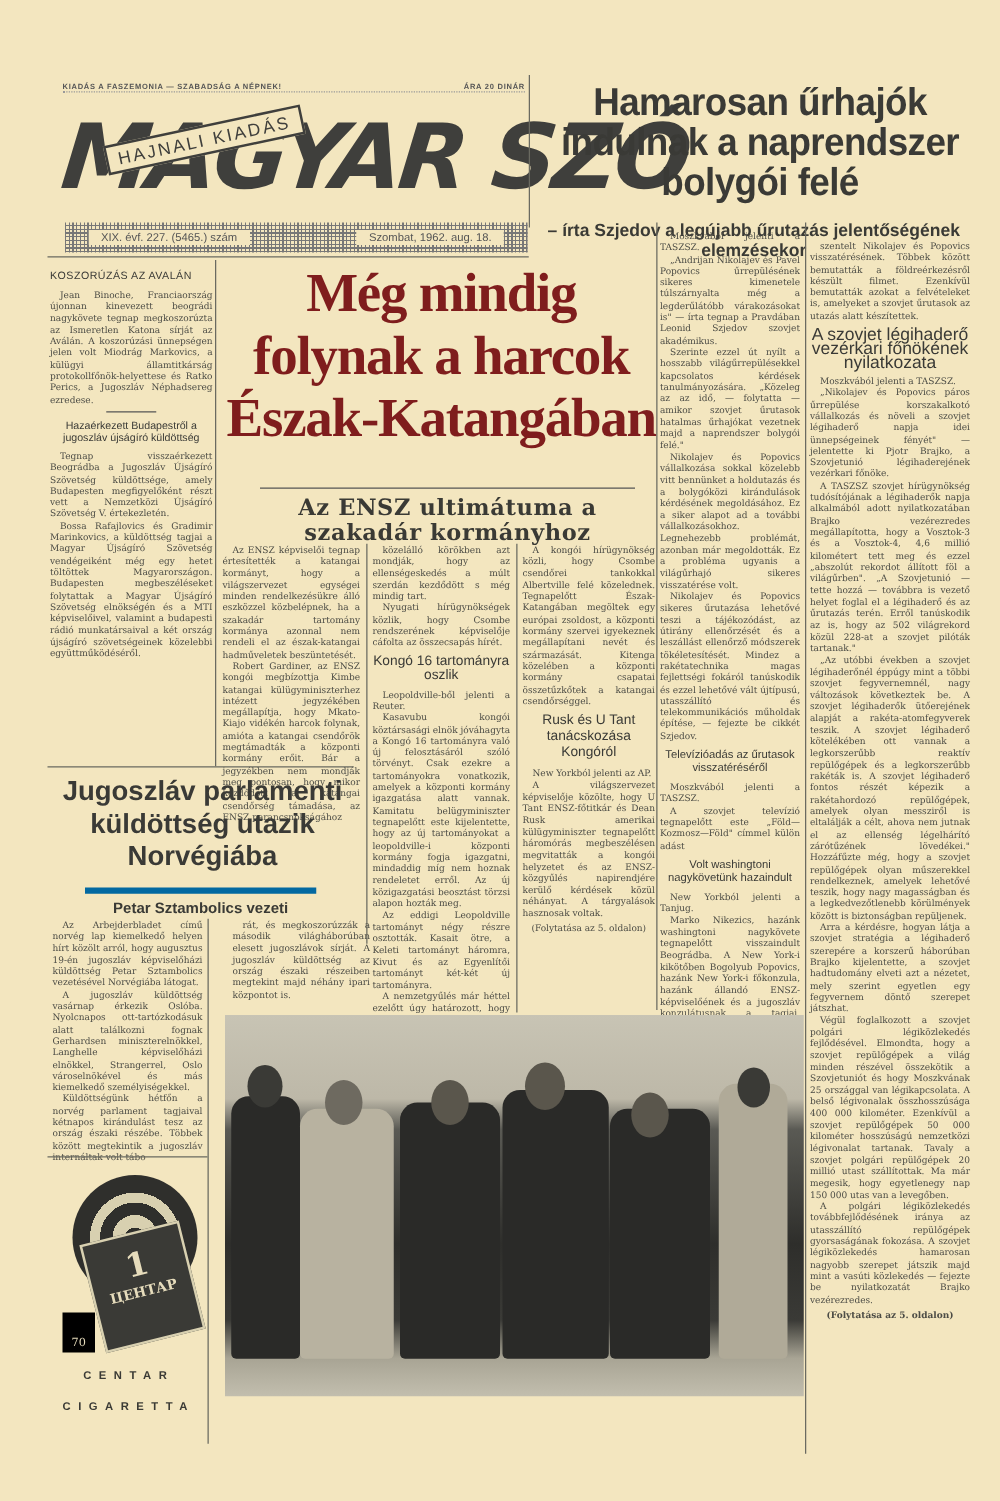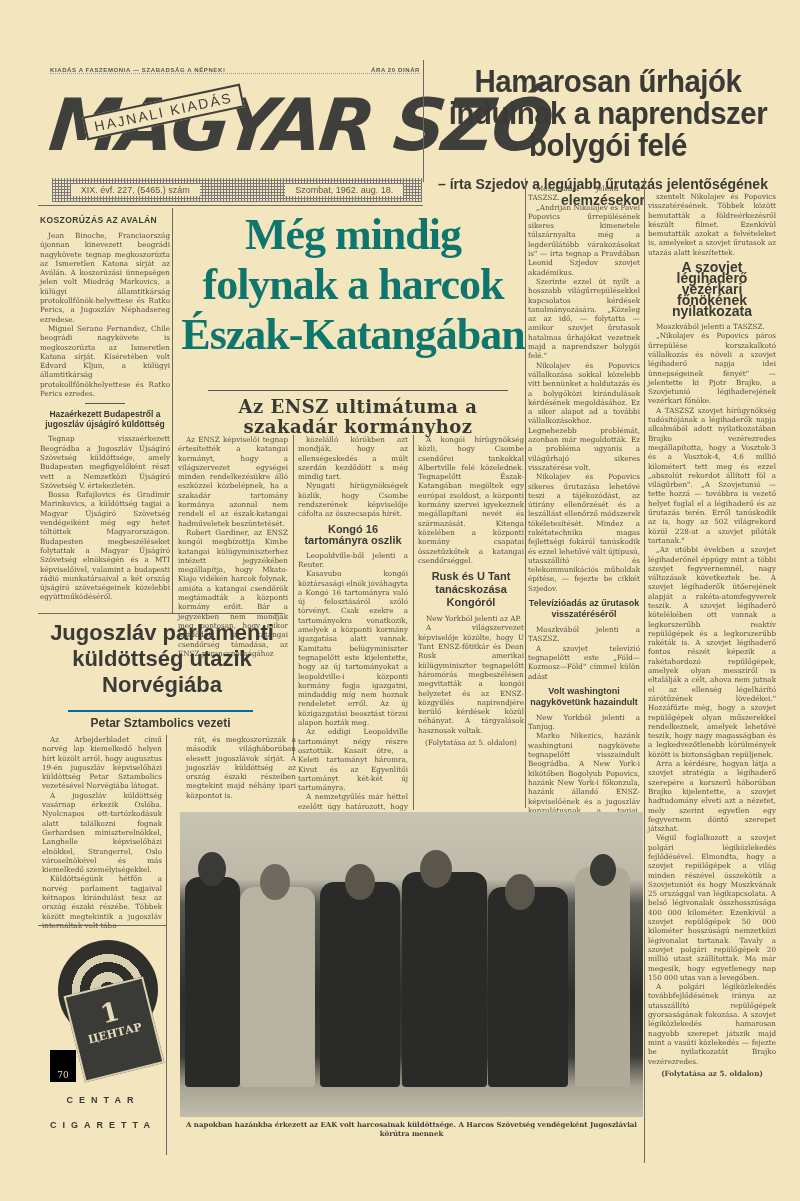--- a/index.html
+++ b/index.html
@@ -49,41 +49,41 @@
     font-size:31px; line-height:32px; color:#3a3a36; letter-spacing:-0.5px;
     transform:scaleX(0.95);
   }
   .top-sub {
     position:absolute; left:385px; top:116px; width:360px; text-align:center;
     font-family:"Liberation Sans", sans-serif; font-weight:bold; font-size:14px; line-height:16px;
   }
   .col { position:absolute; font-size:7.2px; line-height:9.3px; text-align:justify; color:#4c4c45; }
   .col p { margin:0; text-indent:8px; }
   .sec-title {
-    font-family:"Liberation Sans", sans-serif; font-weight:bold; text-align:center;
+    font-family:"Liberation Sans", sans-serif; font-weight:normal; text-align:center;
     font-size:10px; line-height:11px; margin:5px 0 5px 0; color:#3a3a36;
   }
   .main-headline {
     position:absolute; left:140px; top:150px; width:350px; text-align:center;
     font-family:"Liberation Serif", serif; font-weight:bold;
-    font-size:44px; line-height:50px; color:#0f766e; letter-spacing:-1px;
+    font-size:44px; line-height:50px; color:#7f1d1d; letter-spacing:-1px;
   }
   .main-sub {
     position:absolute; left:170px; top:330px; width:300px; text-align:center;
     font-family:"DejaVu Serif", serif; font-weight:bold; font-size:18px; line-height:20px;
     letter-spacing:0.5px; border-top:1px solid #555; padding-top:6px;
   }
   .jugo-headline {
     position:absolute; left:4px; top:560px; width:240px; text-align:center;
     font-family:"Liberation Sans", sans-serif; font-weight:bold; font-size:22px; line-height:26px;
     color:#3a3a36;
   }
   .jugo-sub {
     position:absolute; left:30px; top:650px; width:185px; text-align:center;
-    border-top:2px solid #0369a1; padding-top:4px;
+    border-top:5px solid #0369a1; padding-top:4px;
     font-family:"Liberation Sans", sans-serif; font-weight:bold; font-size:12px;
   }
   .photo {
     position:absolute; left:142px; top:752px; width:463px; height:305px;
     background:linear-gradient(180deg,#c8c4b4 0%,#bdb8a8 22%,#5a5a54 30%,#2e2e2b 60%,#3a3a36 80%,#a8a494 90%,#c2beae 100%);
     overflow:hidden;
   }
   .person { position:absolute; bottom:30px; border-radius:14px 14px 4px 4px; background:#2a2a28; }
   .head { position:absolute; border-radius:50%; background:#6e6a60; }
   .caption {
@@ -125,21 +125,20 @@
 
   <div class="vsep" style="left:385px; top:0; height:122px;"></div>
   <div class="hsep" style="left:0; top:145px; width:385px;"></div>
 
   <div class="top-headline">Hamarosan űrhajók indulnak a naprendszer bolygói felé</div>
   <div class="top-sub">– írta Szjedov a legújabb űrutazás jelentőségének elemzésekor</div>
 
   <div class="col" style="left:2px; top:150px; width:130px;">
     <div class="sec-title" style="font-size:8.5px; text-align:left; letter-spacing:0.4px;">KOSZORÚZÁS AZ AVALÁN</div>
     <p>Jean Binoche, Franciaország újonnan kinevezett beográdi nagykövete tegnap megkoszorúzta az Ismeretlen Katona sírját az Aválán. A koszorúzási ünnepségen jelen volt Miodrág Markovics, a külügyi államtitkárság protokollfőnök-helyettese és Ratko Perics, a Jugoszláv Néphadsereg ezredese.</p>
-    <p>Miguel Serano Fernandez, Chile beográdi nagykövete is megkoszorúzta az Ismeretlen Katona sírját. Kíséretében volt Edvard Kljun, a külügyi államtitkárság protokollfőnökhelyettese és Ratko Perics ezredes.</p>
     <div style="width:40px; height:1px; background:#555; margin:5px auto;"></div>
     <div class="sec-title" style="font-size:8.5px; line-height:10px;">Hazaérkezett Budapestről a jugoszláv újságíró küldöttség</div>
     <p>Tegnap visszaérkezett Beográdba a Jugoszláv Újságíró Szövetség küldöttsége, amely Budapesten megfigyelőként részt vett a Nemzetközi Újságíró Szövetség V. értekezletén.</p>
     <p>Bossa Rafajlovics és Gradimir Marinkovics, a küldöttség tagjai a Magyar Újságíró Szövetség vendégeiként még egy hetet töltöttek Magyarországon. Budapesten megbeszéléseket folytattak a Magyar Újságíró Szövetség elnökségén és a MTI képviselőivel, valamint a budapesti rádió munkatársaival a két ország újságíró szövetségeinek közelebbi együttműködéséről.</p>
   </div>
   <div class="vsep" style="left:134px; top:148px; height:405px;"></div>
   <div class="hsep" style="left:0; top:553px; width:245px;"></div>
 
   <div class="main-headline">Még mindig folynak a harcok Észak-Katangában</div>
   <div class="main-sub">Az ENSZ ultimátuma a szakadár kormányhoz</div>
@@ -226,15 +225,14 @@
     <div class="head" style="left:80px; top:52px; width:30px; height:36px;"></div>
     <div class="person" style="left:140px; width:80px; height:205px;"></div>
     <div class="head" style="left:165px; top:52px; width:30px; height:36px; background:#5a564c;"></div>
     <div class="person" style="left:222px; width:85px; height:215px;"></div>
     <div class="head" style="left:240px; top:38px; width:32px; height:38px; background:#5a564c;"></div>
     <div class="person" style="left:308px; width:80px; height:200px;"></div>
     <div class="head" style="left:325px; top:62px; width:30px; height:36px; background:#5a564c;"></div>
     <div class="person" style="left:395px; width:55px; height:220px; background:#b0aa98;"></div>
     <div class="head" style="left:410px; top:42px; width:26px; height:32px; background:#3a3a36;"></div>
   </div>
-  <div class="caption">A napokban hazánkba érkezett az EAK volt harcosainak küldöttsége. A Harcos Szövetség vendégeként Jugoszláviai körútra mennek</div>
 
 </div>
 
 </body></html>

